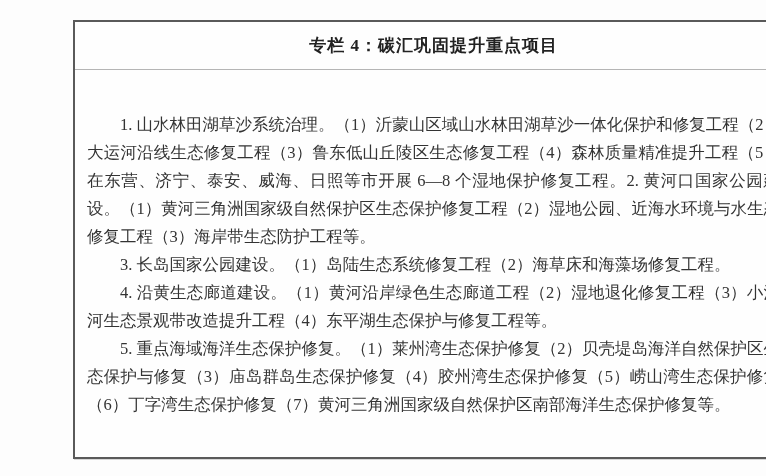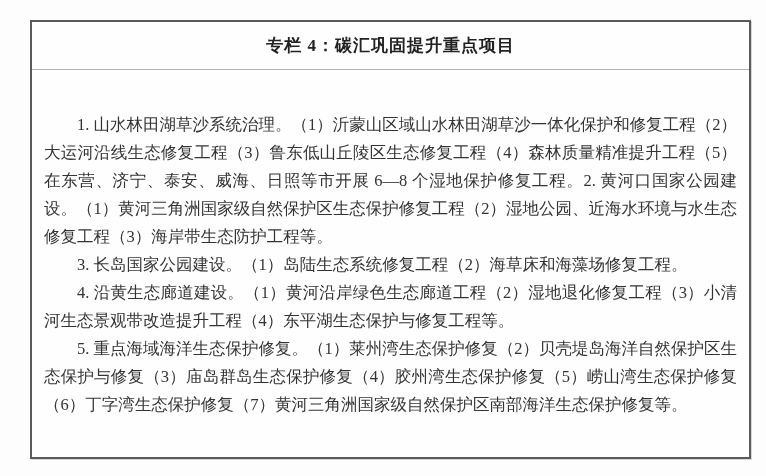--- a/index.html
+++ b/index.html
@@ -9,20 +9,21 @@
     width: 766px;
     height: 476px;
     overflow: hidden;
     font-family: "Liberation Serif", "DejaVu Serif", serif;
   }
   .page {
     position: relative;
     width: 644px;
     height: 476px;
     background: #fdfdfd;
+    margin-left: 43px;
   }
   .column-box {
     position: absolute;
     left: 30px;
     top: 20px;
     width: 721px;
     height: 439px;
     background: #fefefe;
     border: 2px solid #5a5a5a;
     box-shadow: 1px 1px 0 rgba(0,0,0,0.15);

